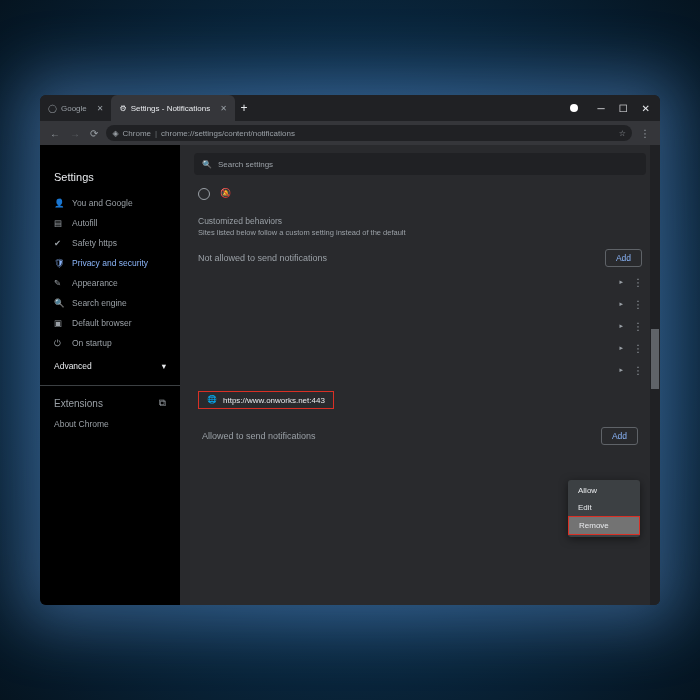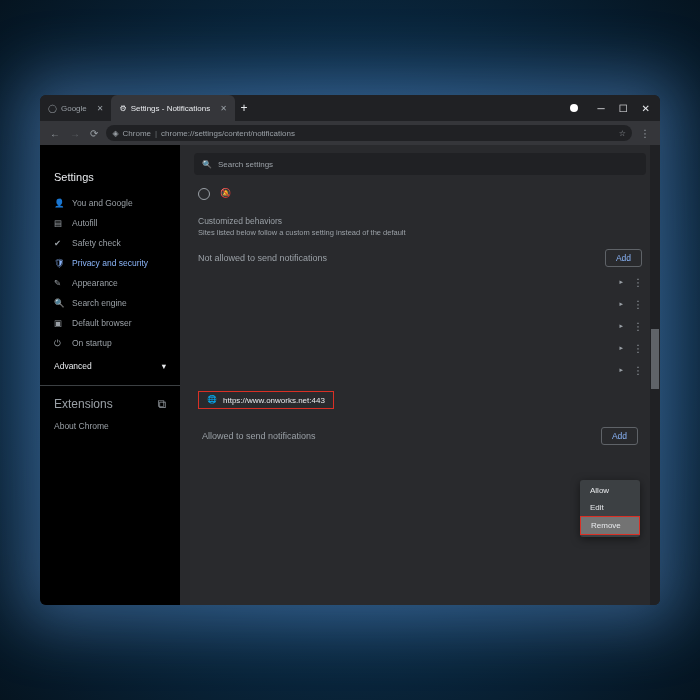--- a/index.html
+++ b/index.html
@@ -58,21 +58,21 @@
   }
   .settings-title { color:#e8eaed; font-size:11px; padding:6px 14px 10px; }
   .navitem {
     display:flex; align-items:center; gap:8px;
     padding:5px 14px; font-size:8.5px; color:#9aa0a6;
   }
   .navitem.active { color:#8ab4f8; }
   .navitem svg, .navitem .ic { width:10px; height:10px; flex-shrink:0; }
   .advanced { display:flex; align-items:center; justify-content:space-between; padding:8px 14px; font-size:8.5px; color:#e8eaed;gap:7px; }
   .divider { height:1px; background:#3c4043; margin:6px 0; }
-  .ext { display:flex; justify-content:space-between; padding:5px 14px; font-size:12px; }
+  .ext { display:flex; align-items:center; justify-content:space-between; padding:5px 14px; font-size:10px; }
   .main {
     flex:1; background:#292a2d; position:relative;
     display:flex; flex-direction:column;
   }
   .searchwrap { padding:8px 14px 6px; }
   .searchbox {
     height:22px; background:#202124; border-radius:4px;
     display:flex; align-items:center; gap:6px; padding:0 8px;
     color:#9aa0a6; font-size:8px;
   }
@@ -103,21 +103,21 @@
   .siterow .chev { color:#9aa0a6; font-size:7px; }
   .siterow .dots { color:#9aa0a6; font-size:10px; letter-spacing:-1px; }
   .highlighted {
     display:inline-flex; align-items:center; gap:6px;
     border:1.5px solid #d93025; padding:3px 8px;
     color:#e8eaed; font-size:8px;
   }
   .highlighted .globe { width:10px; height:10px; }
   .popup {
     position:absolute; right:20px; bottom:68px;
-    width:60px; background:#3c4043; border-radius:3px;
+    width:72px; background:#3c4043; border-radius:3px;
     box-shadow:0 2px 8px rgba(0,0,0,0.5);
     padding:2px 0;
   }
   .popup .item { padding:4px 10px; font-size:8px; color:#e8eaed; }
   .popup .item.hl { border:1.5px solid #d93025; background:#737373; }
   .allowedsec { padding:8px 4px; }
   .scrollbar { position:absolute; right:0; top:0; width:10px; height:100%; background:#202124; }
   .scrollbar .thumb { position:absolute; right:1px; width:8px; background:#5f6368; border-radius:0; }
 </style>
 </head>
@@ -169,21 +169,21 @@
       <div class="navitem">
         <span class="ic">👤</span>
         <span>You and Google</span>
       </div>
       <div class="navitem">
         <span class="ic">▤</span>
         <span>Autofill</span>
       </div>
       <div class="navitem">
         <span class="ic">✔</span>
-        <span>Safety check</span>
+        <span>Safety https</span>
       </div>
       <div class="navitem active">
         <span class="ic">🛡</span>
         <span>Privacy and security</span>
       </div>
       <div class="navitem">
         <span class="ic">✎</span>
         <span>Appearance</span>
       </div>
       <div class="navitem">

